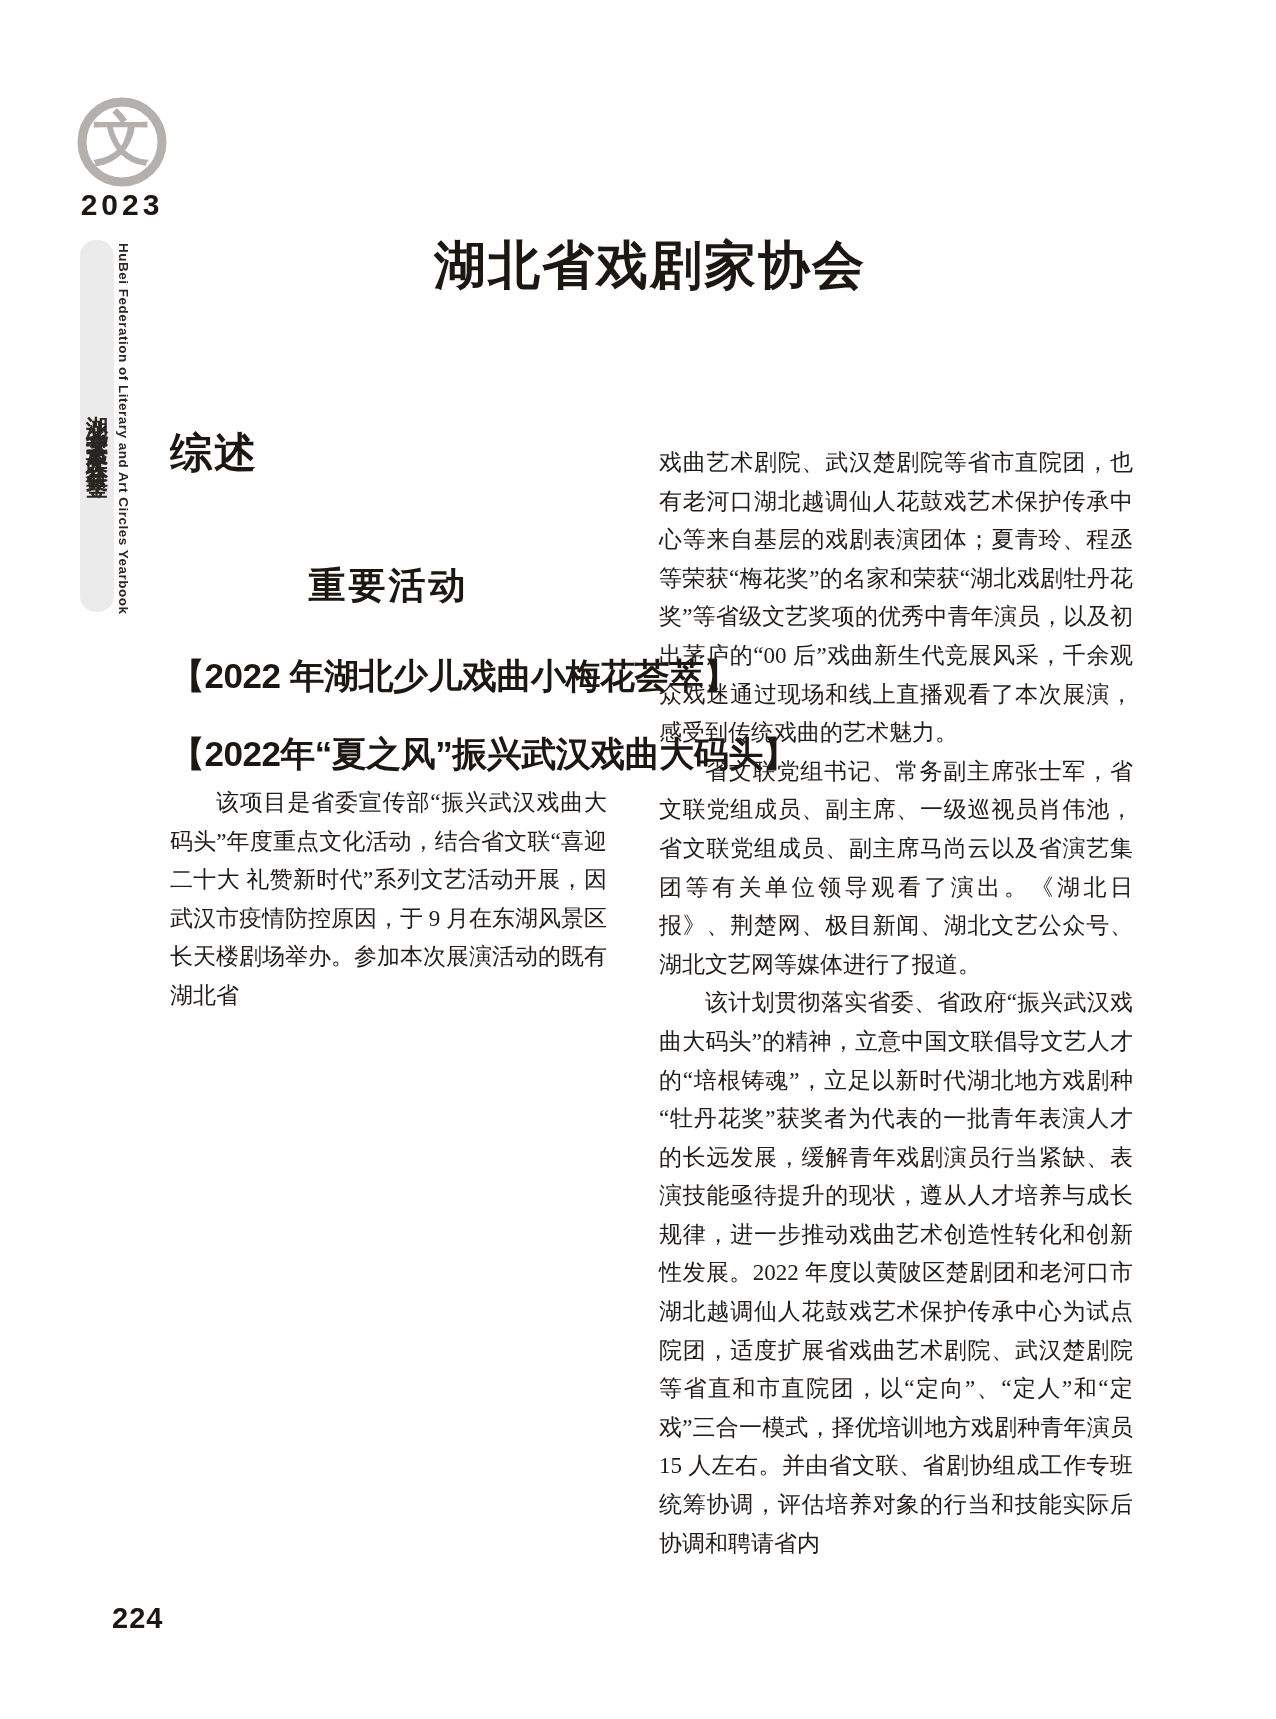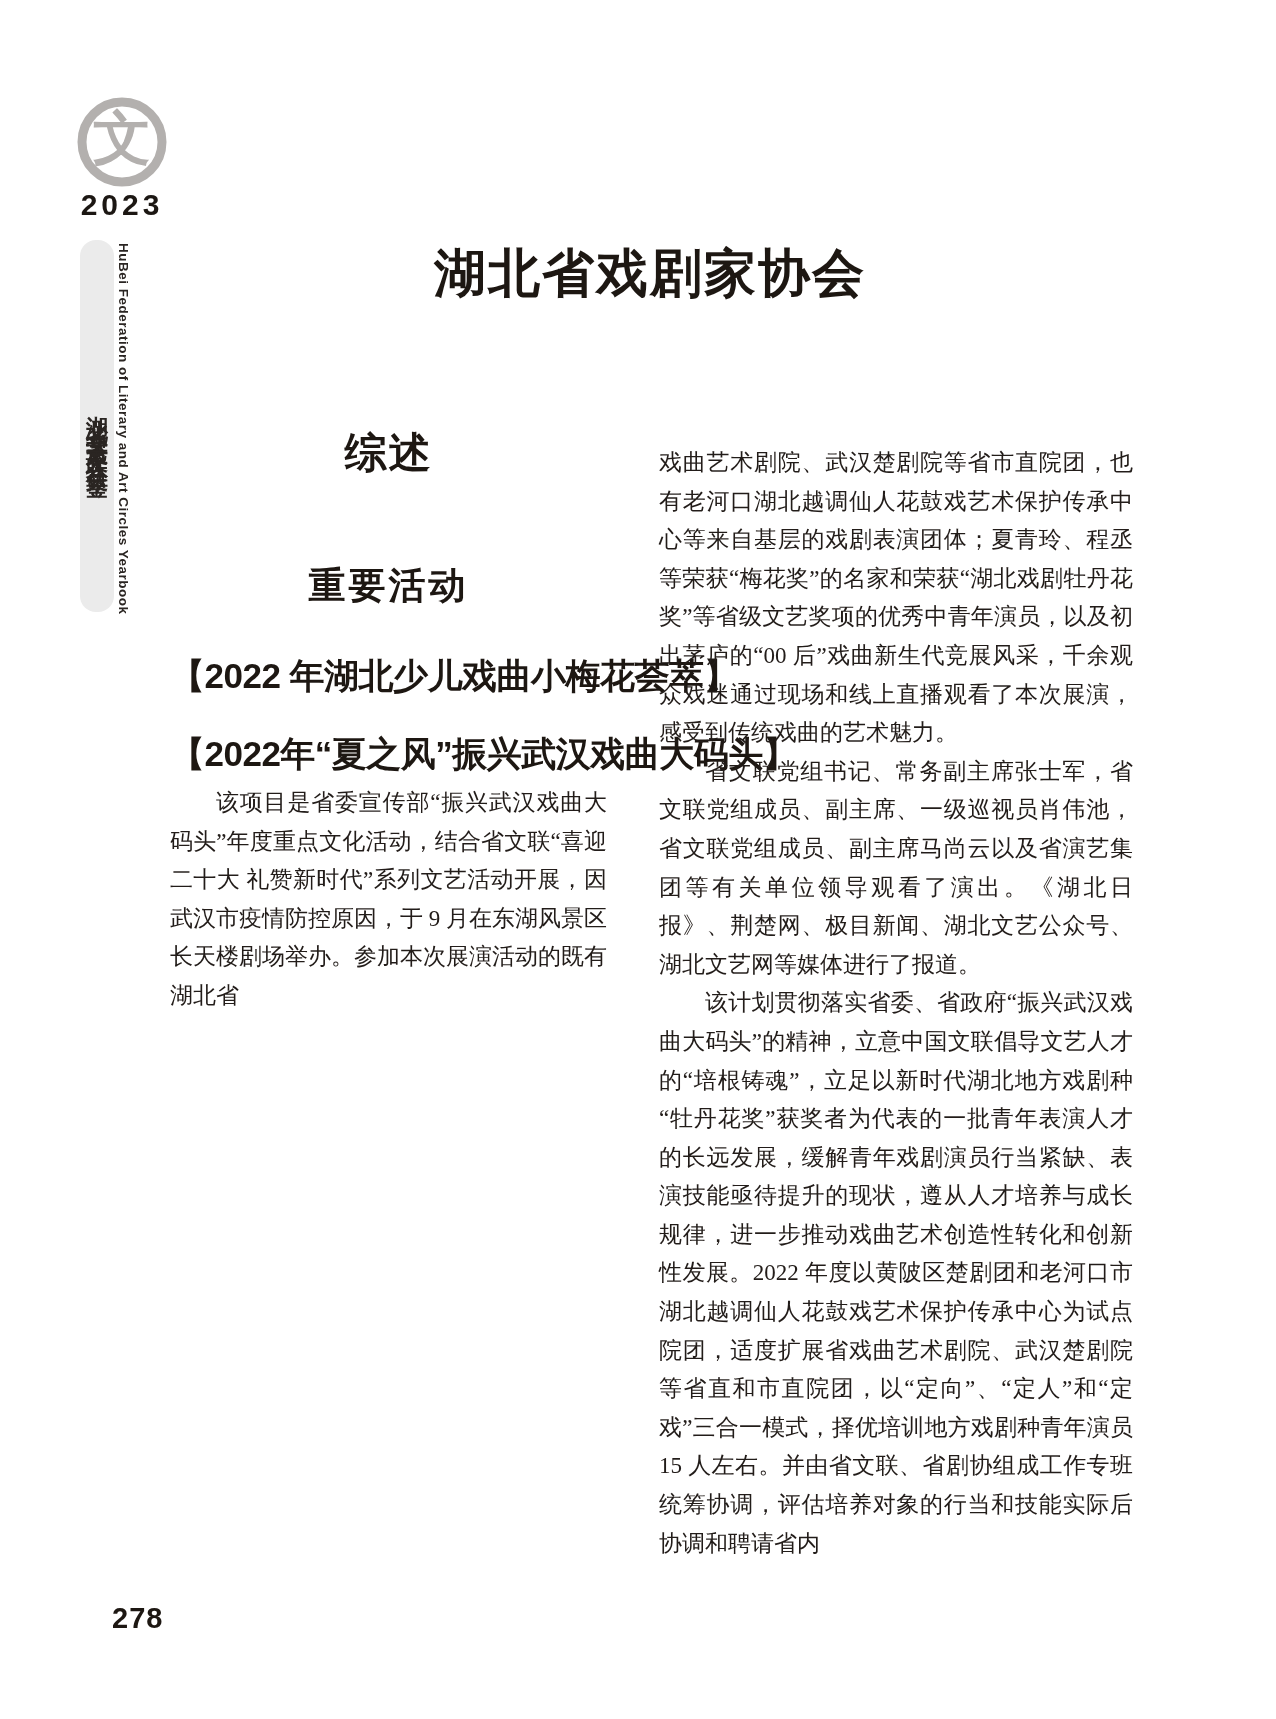--- a/index.html
+++ b/index.html
@@ -27,33 +27,33 @@
   }
   .strip-en{
     left:116px;top:243px;height:400px;
     writing-mode:vertical-rl;
     font-family:"Liberation Sans","DejaVu Sans",sans-serif;
     font-weight:bold;font-size:13.5px;letter-spacing:0.5px;color:#2a2522;
     white-space:nowrap;
   }
   
   .page-title{
-    left:170px;top:204px;width:960px;text-align:center;
+    left:170px;top:196px;width:960px;text-align:center;
     font-family:"Liberation Serif","DejaVu Serif",serif;
     font-weight:900;font-size:52px;letter-spacing:2px;color:#1d1712;
   }
   
   .col{width:437px;font-size:23px;line-height:38.6px;text-align:justify;}
   .col-left{left:170px;top:428px;}
   .col-right{left:659px;top:408px;width:474px;}
   .col p{margin:0;}
   p.indent{text-indent:2em;}
   h2,h3{margin:0;font-family:"Liberation Sans","DejaVu Sans",sans-serif;color:#1d1712;}
   .h-overview{
-    text-align:center;font-size:42px;line-height:50px;font-weight:bold;letter-spacing:2px;
+    text-align:left;font-size:42px;line-height:50px;font-weight:bold;letter-spacing:2px;
   }
   .h-activities{
     text-align:center;font-size:37px;line-height:56px;font-weight:bold;letter-spacing:3px;
     margin-top:80px;margin-bottom:42px;
   }
   .sec-title{
     font-size:35px;line-height:40px;font-weight:bold;margin-top:38px;margin-bottom:10px;
     white-space:nowrap;letter-spacing:-0.5px;
   }
   .mt-body{margin-top:48px;}
@@ -95,15 +95,15 @@
     <p class="indent">该项目是省委宣传部“振兴武汉戏曲大码头”年度重点文化活动，结合省文联“喜迎二十大 礼赞新时代”系列文艺活动开展，因武汉市疫情防控原因，于 9 月在东湖风景区长天楼剧场举办。参加本次展演活动的既有湖北省</p>
   </section>
 
   <section class="abs col col-right">
     <p class="lead">戏曲艺术剧院、武汉楚剧院等省市直院团，也有老河口湖北越调仙人花鼓戏艺术保护传承中心等来自基层的戏剧表演团体；夏青玲、程丞等荣获“梅花奖”的名家和荣获“湖北戏剧牡丹花奖”等省级文艺奖项的优秀中青年演员，以及初出茅庐的“00 后”戏曲新生代竞展风采，千余观众戏迷通过现场和线上直播观看了本次展演，感受到传统戏曲的艺术魅力。</p>
     <p class="indent gap2">省文联党组书记、常务副主席张士军，省文联党组成员、副主席、一级巡视员肖伟池，省文联党组成员、副主席马尚云以及省演艺集团等有关单位领导观看了演出。《湖北日报》、荆楚网、极目新闻、湖北文艺公众号、湖北文艺网等媒体进行了报道。</p>
 
     <p class="indent">该计划贯彻落实省委、省政府“振兴武汉戏曲大码头”的精神，立意中国文联倡导文艺人才的“培根铸魂”，立足以新时代湖北地方戏剧种“牡丹花奖”获奖者为代表的一批青年表演人才的长远发展，缓解青年戏剧演员行当紧缺、表演技能亟待提升的现状，遵从人才培养与成长规律，进一步推动戏曲艺术创造性转化和创新性发展。2022 年度以黄陂区楚剧团和老河口市湖北越调仙人花鼓戏艺术保护传承中心为试点院团，适度扩展省戏曲艺术剧院、武汉楚剧院等省直和市直院团，以“定向”、“定人”和“定戏”三合一模式，择优培训地方戏剧种青年演员 15 人左右。并由省文联、省剧协组成工作专班统筹协调，评估培养对象的行当和技能实际后协调和聘请省内</p>
   </section>
 
-  <div class="abs pagenum">278</div>
+  <div class="abs pagenum">224</div>
 
 </div>
 
 </body></html>

